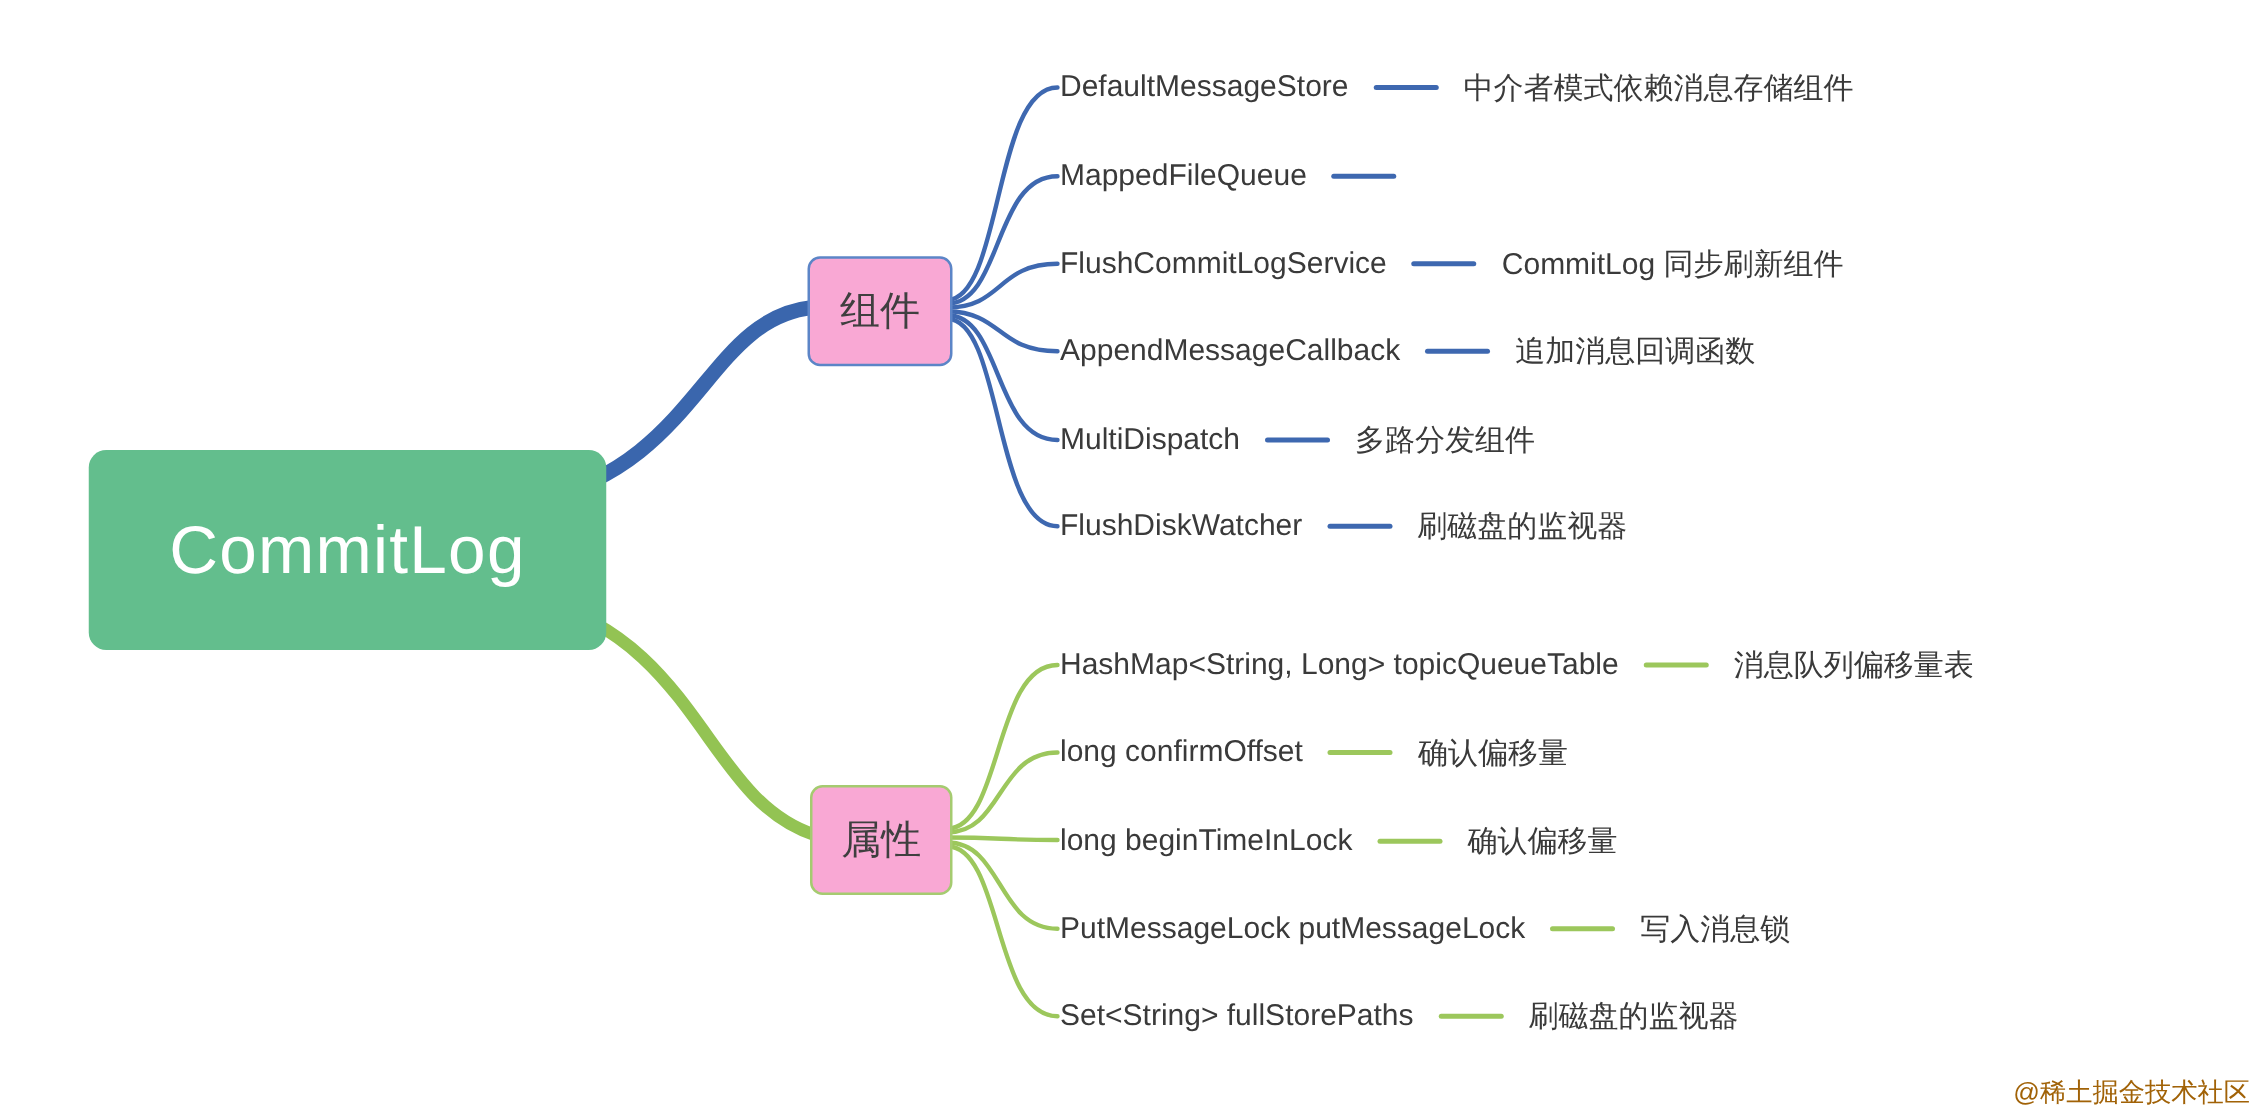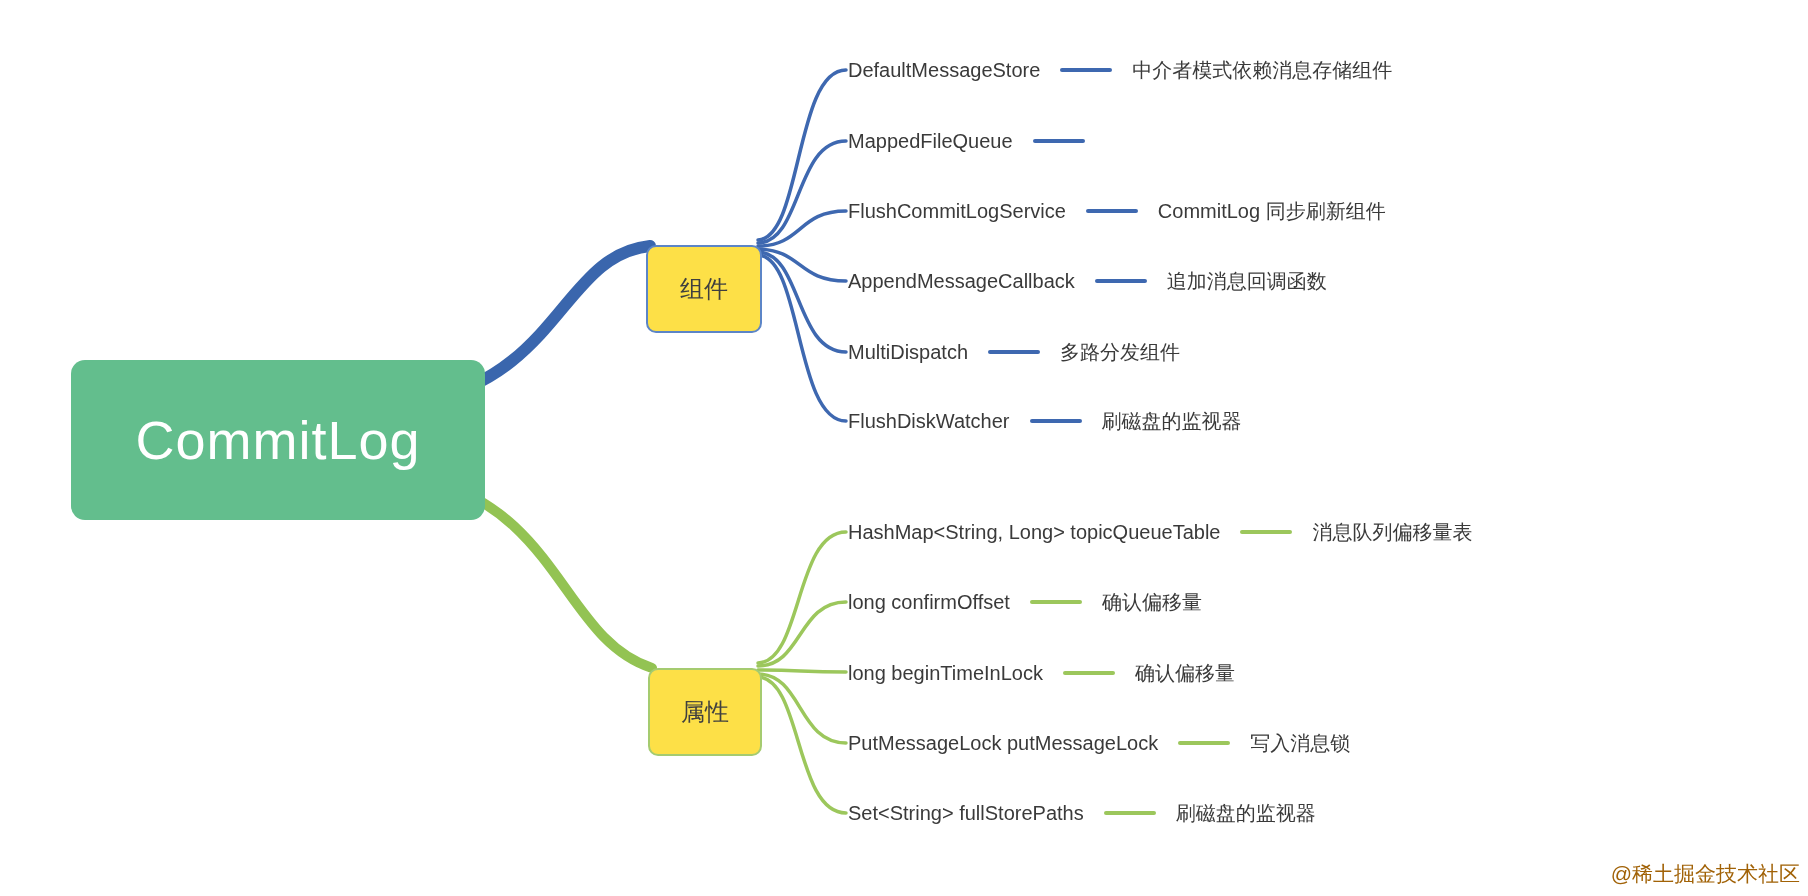--- a/index.html
+++ b/index.html
@@ -9,31 +9,31 @@
   }
   svg.links { position:absolute; left:0; top:0; z-index:0; pointer-events:none; }
 
   .root-node {
     position:absolute; left:71px; top:360px; width:414px; height:160px;
     background:#63be8d; border-radius:14px; z-index:2;
     display:flex; align-items:center; justify-content:center;
     color:#ffffff; font-size:54px; font-weight:400; letter-spacing:1px;
   }
   .branch-node {
-    position:absolute; background:#fde047; border-radius:10px; z-index:2;
+    position:absolute; background:#f9a8d4; border-radius:10px; z-index:2;
     display:flex; align-items:center; justify-content:center;
-    font-size:24px; color:#3f3f3f;margin-top:40px;
+    font-size:32px; color:#3f3f3f;
   }
   #branch-components { left:646px; top:205px; width:112px; height:84px; border:2px solid #5c85c7; }
   #branch-properties { left:648px; top:628px; width:110px; height:84px; border:2px solid #a5cb70; }
 
   .leaf {
     position:absolute; left:848px; height:36px; z-index:2;
     display:flex; align-items:center; white-space:nowrap;
-    font-size:20px; color:#3a3a3a;
+    font-size:24px; color:#3a3a3a;
   }
   .conn { display:inline-block; width:52px; height:4px; border-radius:2px; margin:0 20px; flex:0 0 auto; }
   .leaf.blue  .conn { background:#3e68b0; }
   .leaf.green .conn { background:#9cc75c; }
 
   .watermark {
     position:absolute; right:8px; bottom:8px; z-index:2;
     color:#a16207; font-size:21px;
   }
 </style>

